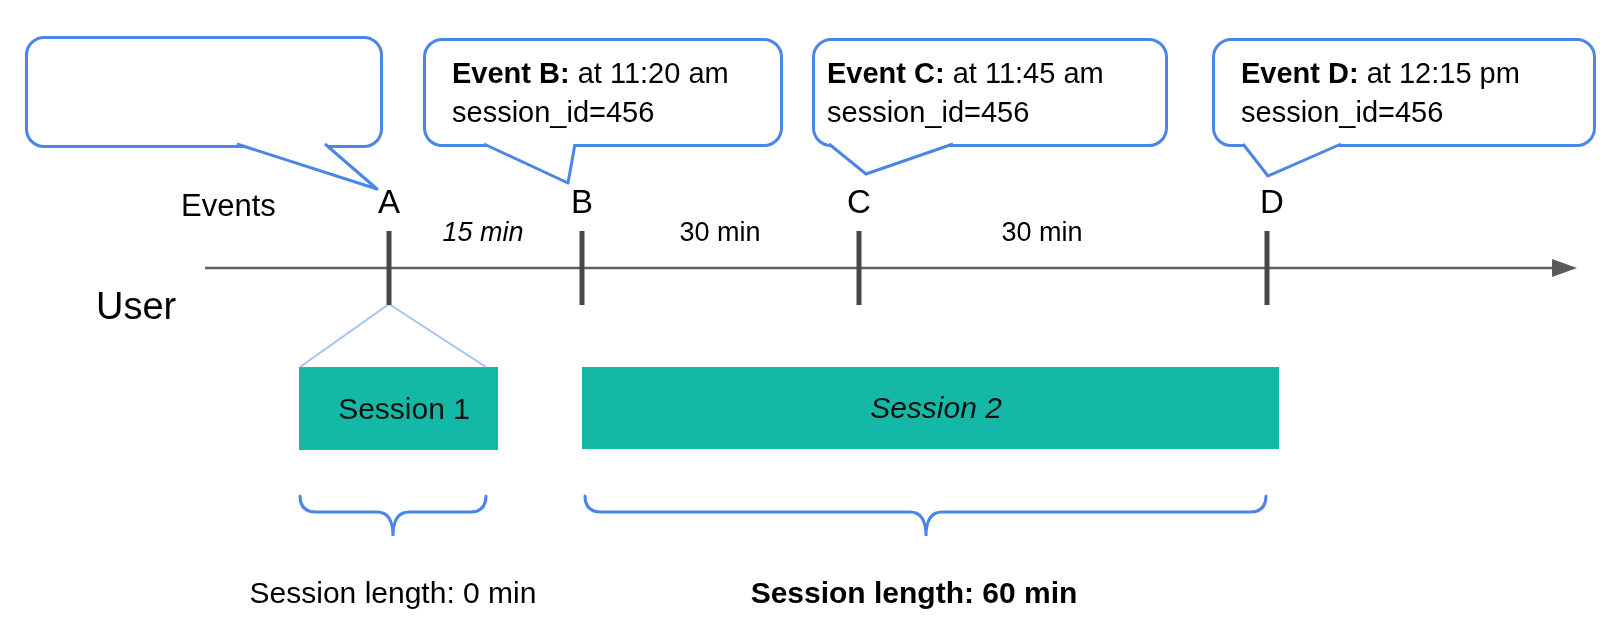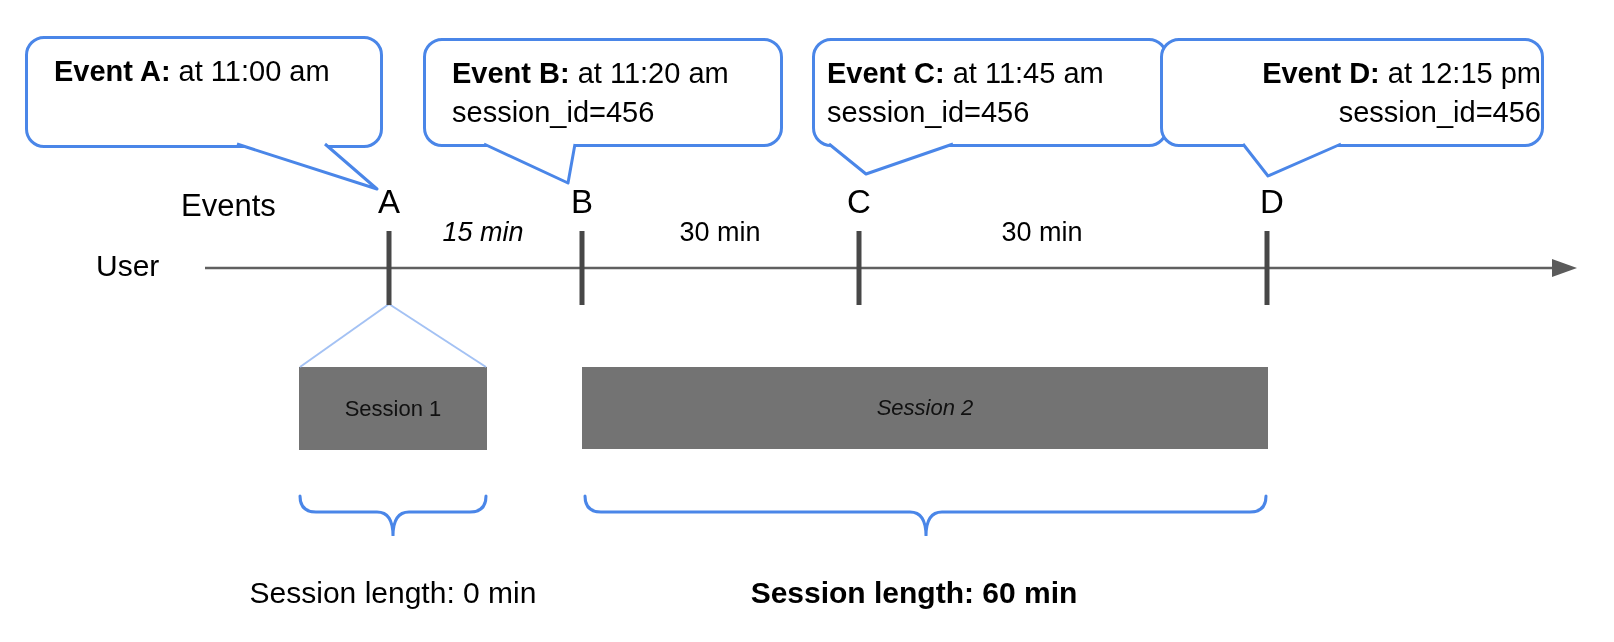--- a/index.html
+++ b/index.html
@@ -9,58 +9,57 @@
   }
   .abs{position:absolute;}
   
   .bubble{
     position:absolute;background:#fff;border:3px solid #4a86e8;border-radius:19px;
     box-sizing:border-box;padding:13px 0 0 26px;font-size:29px;line-height:39px;color:#000;
   }
   .bubble .b{font-weight:700;}
   
   .events-label{font-size:31px;}
-  .user-label{font-size:30px;}
+  .user-label{font-size:38px;margin-top:36px;}
   .mark{font-size:33px;transform:translateX(-50%);}
   .interval{font-size:27px;transform:translateX(-50%);color:#000;}
   
   .bar{
-    position:absolute;background:#737373;display:flex;align-items:center;justify-content:center;
-    font-size:22px;color:#111;
+    position:absolute;background:#14b8a6;display:flex;align-items:center;justify-content:center;
+    font-size:30px;color:#111;padding-left:11px;
   }
   .slen{font-size:30px;transform:translateX(-50%);white-space:nowrap;}
   svg.overlay{position:absolute;left:0;top:0;pointer-events:none;}
 </style>
 </head>
 <body>
 
 <div class="canvas">
 
   <div class="bar" style="left:299px;top:367px;width:188px;height:83px;">
     <span>Session 1</span>
   </div>
   <div class="bar" style="left:582px;top:367px;width:686px;height:82px;font-style:italic;">
     <span>Session 2</span>
   </div>
 
   <div class="bubble" style="left:25px;top:36px;width:358px;height:112px;">
-    <div><span class="b">Event A:</span><span> at 11:00 am</span></div>
   </div>
 
   <div class="bubble" style="left:423px;top:38px;width:360px;height:109px;">
     <div><span class="b">Event B:</span><span> at 11:20 am</span></div>
     <div>session_id=456</div>
   </div>
 
   <div class="bubble" style="left:812px;top:38px;width:356px;height:109px;padding-left:12px;">
     <div><span class="b">Event C:</span><span> at 11:45 am</span></div>
     <div>session_id=456</div>
   </div>
 
-  <div class="bubble" style="left:1160px;top:38px;width:384px;height:109px;text-align:right;">
+  <div class="bubble" style="left:1212px;top:38px;width:384px;height:109px;">
     <div><span class="b">Event D:</span><span> at 12:15 pm</span></div>
     <div>session_id=456</div>
   </div>
 
   <div class="abs events-label" style="left:181px;top:188px;">Events</div>
   <div class="abs user-label" style="left:96px;top:249px;">User</div>
 
   <div class="abs mark" style="left:389px;top:183px;">A</div>
   <div class="abs mark" style="left:582px;top:183px;">B</div>
   <div class="abs mark" style="left:859px;top:183px;">C</div>

